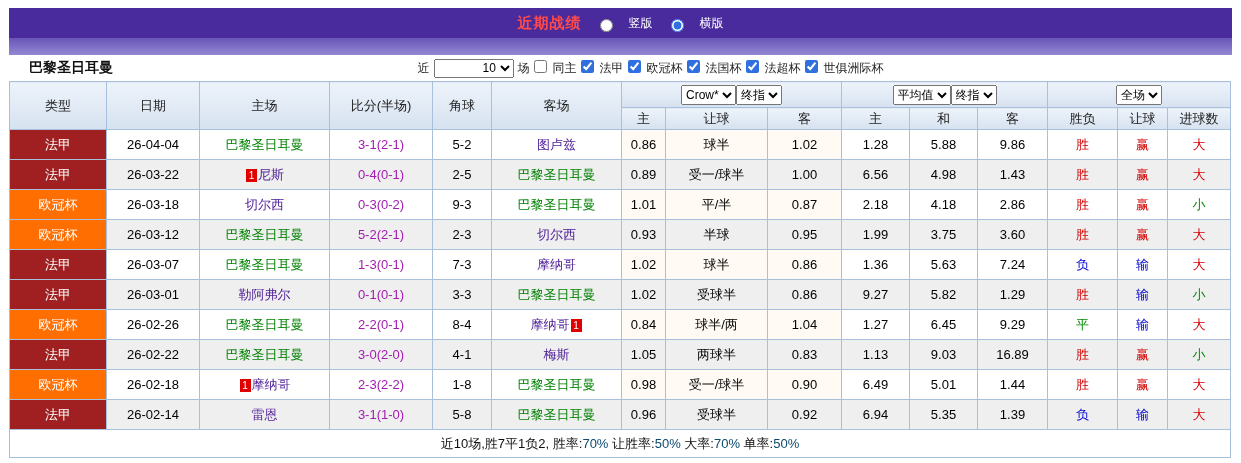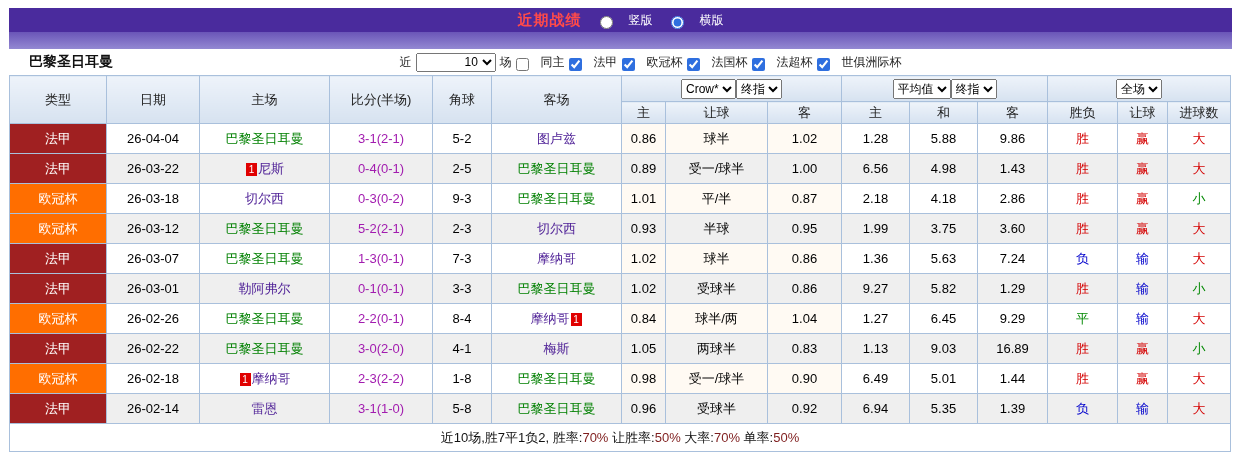--- a/index.html
+++ b/index.html
@@ -1,30 +1,30 @@
 <!DOCTYPE html>
 <html><head>
 <meta charset="utf-8">
 <style>
   * { box-sizing: border-box; }
   body { margin:0; background:#ffffff; font-family:"Liberation Sans","DejaVu Sans",sans-serif; }
   .page { width:1241px; padding:8px 9px 6px 9px; }
 
   
-  .topbar { height:24px; background:#4a2b9d; display:flex; align-items:center; justify-content:center; gap:18px; }
+  .topbar { height:30px; background:#4a2b9d; display:flex; align-items:center; justify-content:center; gap:18px; }
   .topbar .title { color:#ff4a4a; font-weight:bold; font-size:15px; letter-spacing:1px; }
   .radio-label { display:inline-flex; align-items:flex-end; gap:16px; color:#ffffff; font-size:12px; cursor:pointer; }
   .radio-label input { margin:0; accent-color:#2f6fdf; width:13px; height:13px; }
   .topbar-sub { height:17px; background:linear-gradient(to bottom,#6a55b8,#9388d2); }
 
   
   .filterbar { position:relative; height:26px; display:flex; align-items:center; justify-content:center; font-size:12px; color:#222; }
   .filterbar .team { position:absolute; left:20px; font-size:14px; font-weight:bold; color:#111; }
   .filters { display:flex; align-items:center; gap:4px; margin-left:60px; }
-  .filters label { display:inline-flex; align-items:flex-end; gap:12px; cursor:pointer; }
+  .filters label { display:inline-flex; align-items:flex-start; gap:6px; cursor:pointer; }
   .filters input[type="checkbox"] { margin:0; accent-color:#2f6fdf; width:13px; height:13px; }
   .filters select { font-size:12px; height:19px;padding-left:44px; }
 
   
   table { border-collapse:collapse; table-layout:fixed; width:1221px; font-size:13px; }
   th, td { border:1px solid #a9c0dc; text-align:center; padding:0 2px; overflow:hidden; white-space:nowrap; }
   thead th { background:linear-gradient(to bottom,#eef3fa,#d6e2f0); font-weight:normal; color:#222; }
   thead tr.sel-row th { height:26px; }
   thead tr.lbl-row th { height:22px; }
   thead select { font-size:12px; height:20px; }
@@ -36,21 +36,21 @@
   td.lg-fa { background:#a02021 !important; }
   td.lg-ou { background:#ff6e00 !important; }
   td.c-score { color:#a21caf; }
   .team-green { color:#008000; }
   .team { color:#4c1d95; }
   .card-badge { display:inline-block; background:#e00000; color:#fff; font-size:10px; width:11px; height:13px; line-height:13px; text-align:center; vertical-align:middle; margin:0 1px; }
   td.red { color:#d40000; }
   td.blue { color:#0000cc; }
   td.green { color:#008800; }
   tfoot td { height:28px; background:#ffffff; font-size:13px; color:#111; }
-  tfoot .pct { color:#7f1d1d; }
+  tfoot .pct { color:#0c4a6e; }
 </style>
 </head>
 <body>
 
 <div class="page">
 
   <div class="topbar">
     <span class="title">近期战绩</span>
     <label class="radio-label">
       <input type="radio" name="layout" style="">

